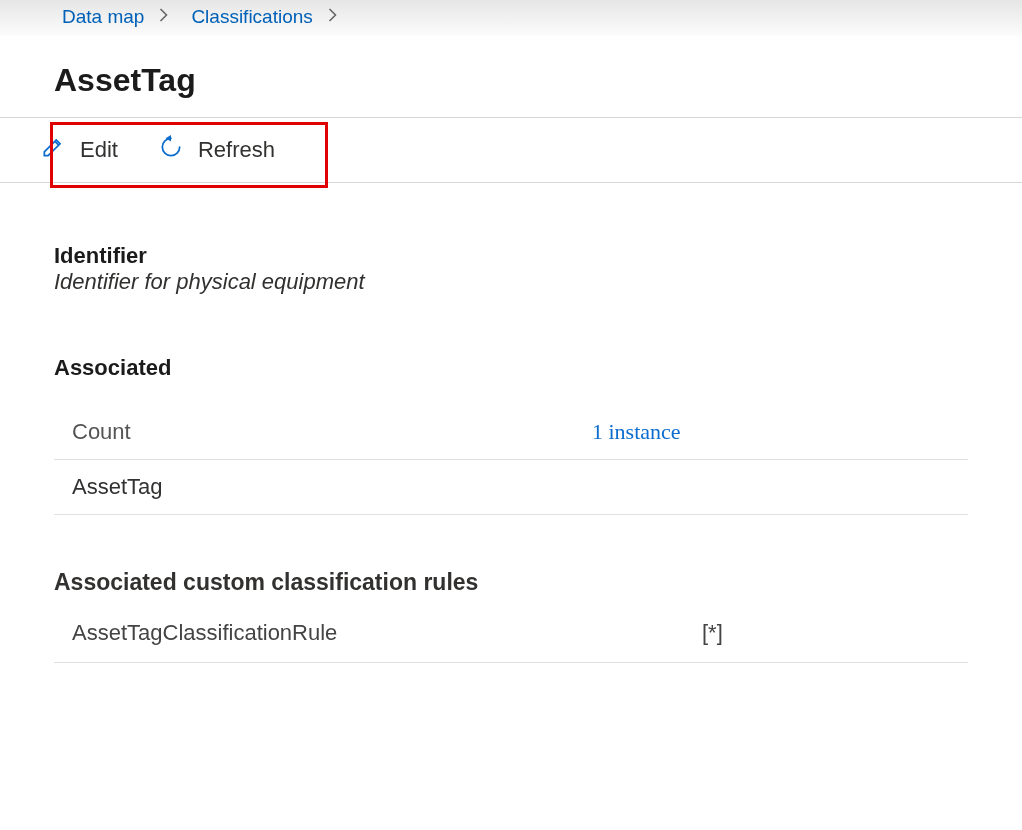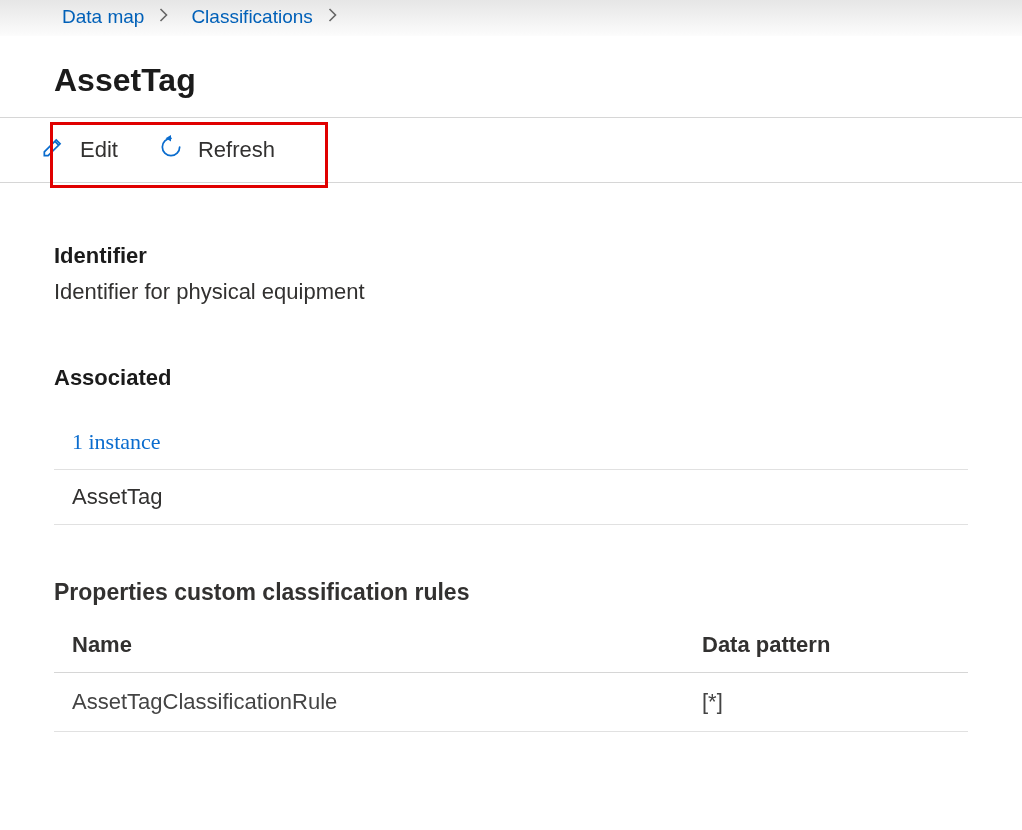--- a/index.html
+++ b/index.html
@@ -80,21 +80,21 @@
     }
     .section-heading {
       font-size: 22px;
       font-weight: 600;
       color: #1b1b1b;
       margin-top: 60px;
     }
     .description-text {
       font-size: 22px;
       color: #323130;
-      margin-top: 10px;
+      font-style: italic;
     }
     .props-table {
       margin-top: 24px;
       width: 100%;
     }
     .props-row {
       display: flex;
       border-bottom: 1px solid #e1e1e1;
       padding: 14px 18px;
       font-size: 22px;
@@ -180,31 +180,28 @@
   </button>
 </div>
 
 <div class="content">
   <h2 class="section-heading">Identifier</h2>
   <div class="description-text">Identifier for physical equipment</div>
 
   <h2 class="section-heading">Associated</h2>
   <div class="props-table">
     <div class="props-row">
+      <div class="props-label">Count</div>
       <div class="props-value link-value">1 instance</div>
     </div>
     <div class="props-row">
       <div class="props-value">AssetTag</div>
     </div>
   </div>
 
-  <h2 class="rules-heading">Properties custom classification rules</h2>
+  <h2 class="rules-heading">Associated custom classification rules</h2>
   <div class="rules-table">
-    <div class="rules-header">
-      <div class="col-name">Name</div>
-      <div class="col-pattern">Data pattern</div>
-    </div>
     <div class="rules-row">
       <div class="col-name">AssetTagClassificationRule</div>
       <div class="col-pattern">[*]</div>
     </div>
   </div>
 </div>
 
 </body></html>

